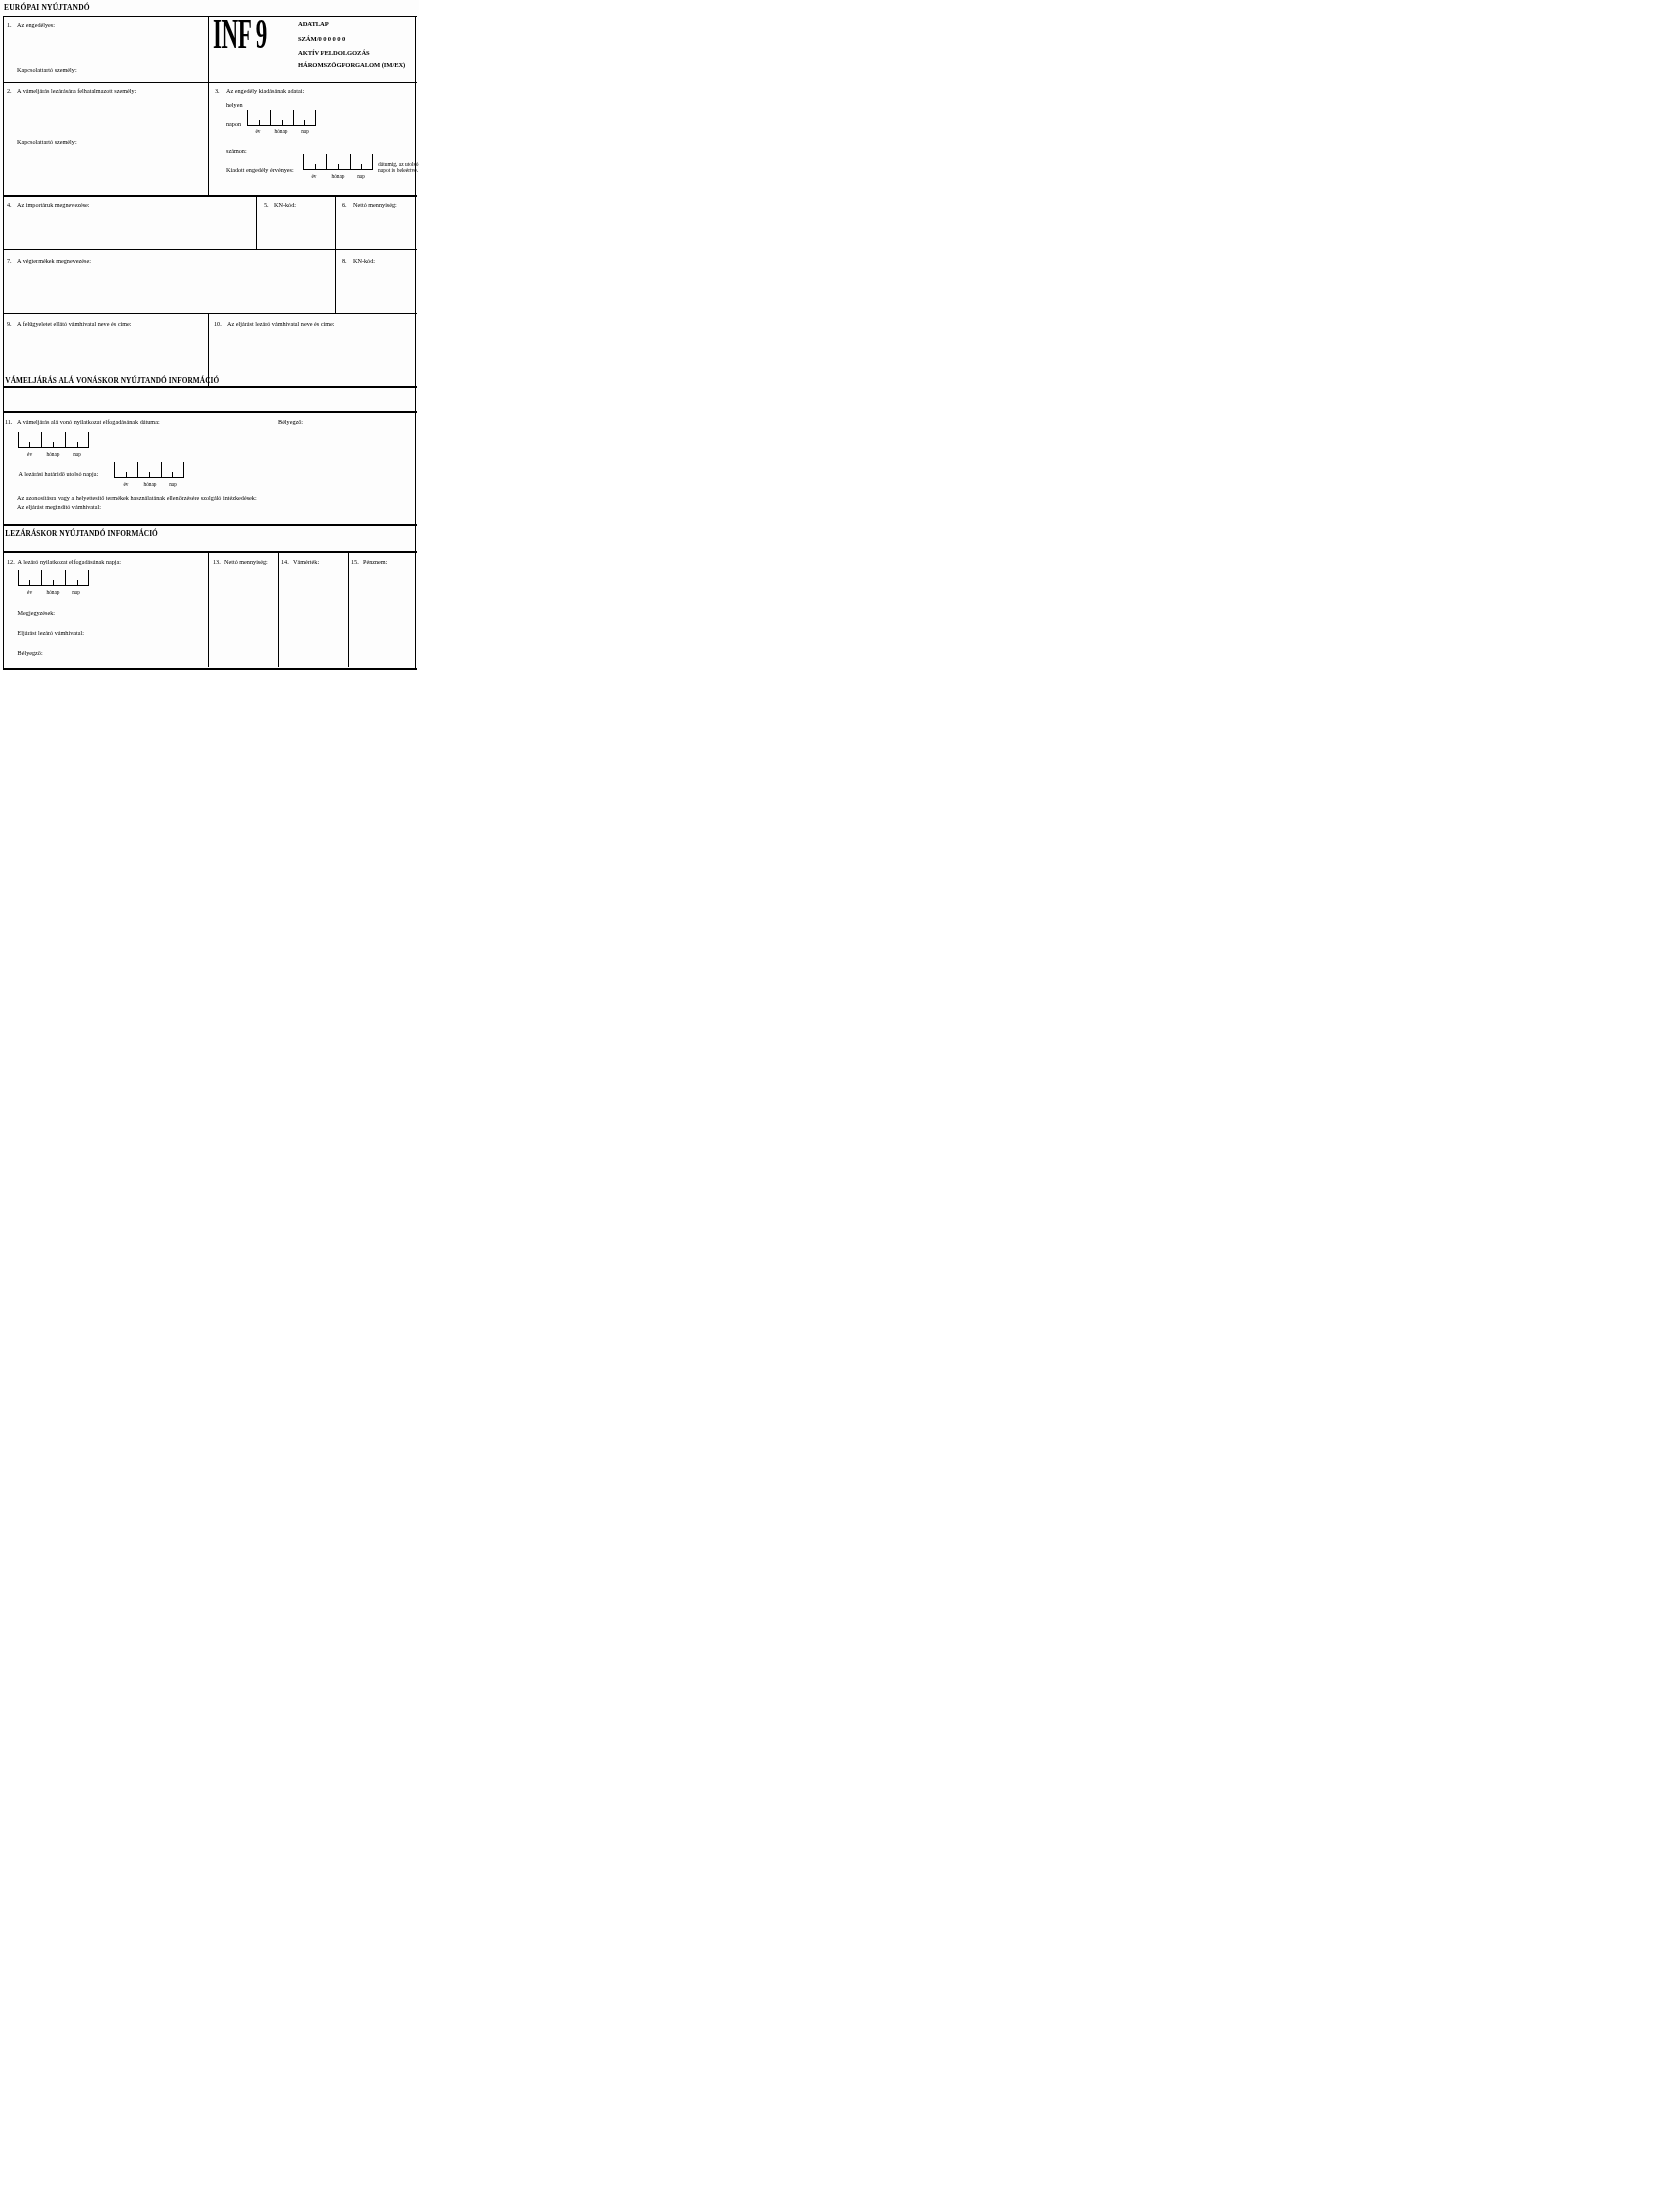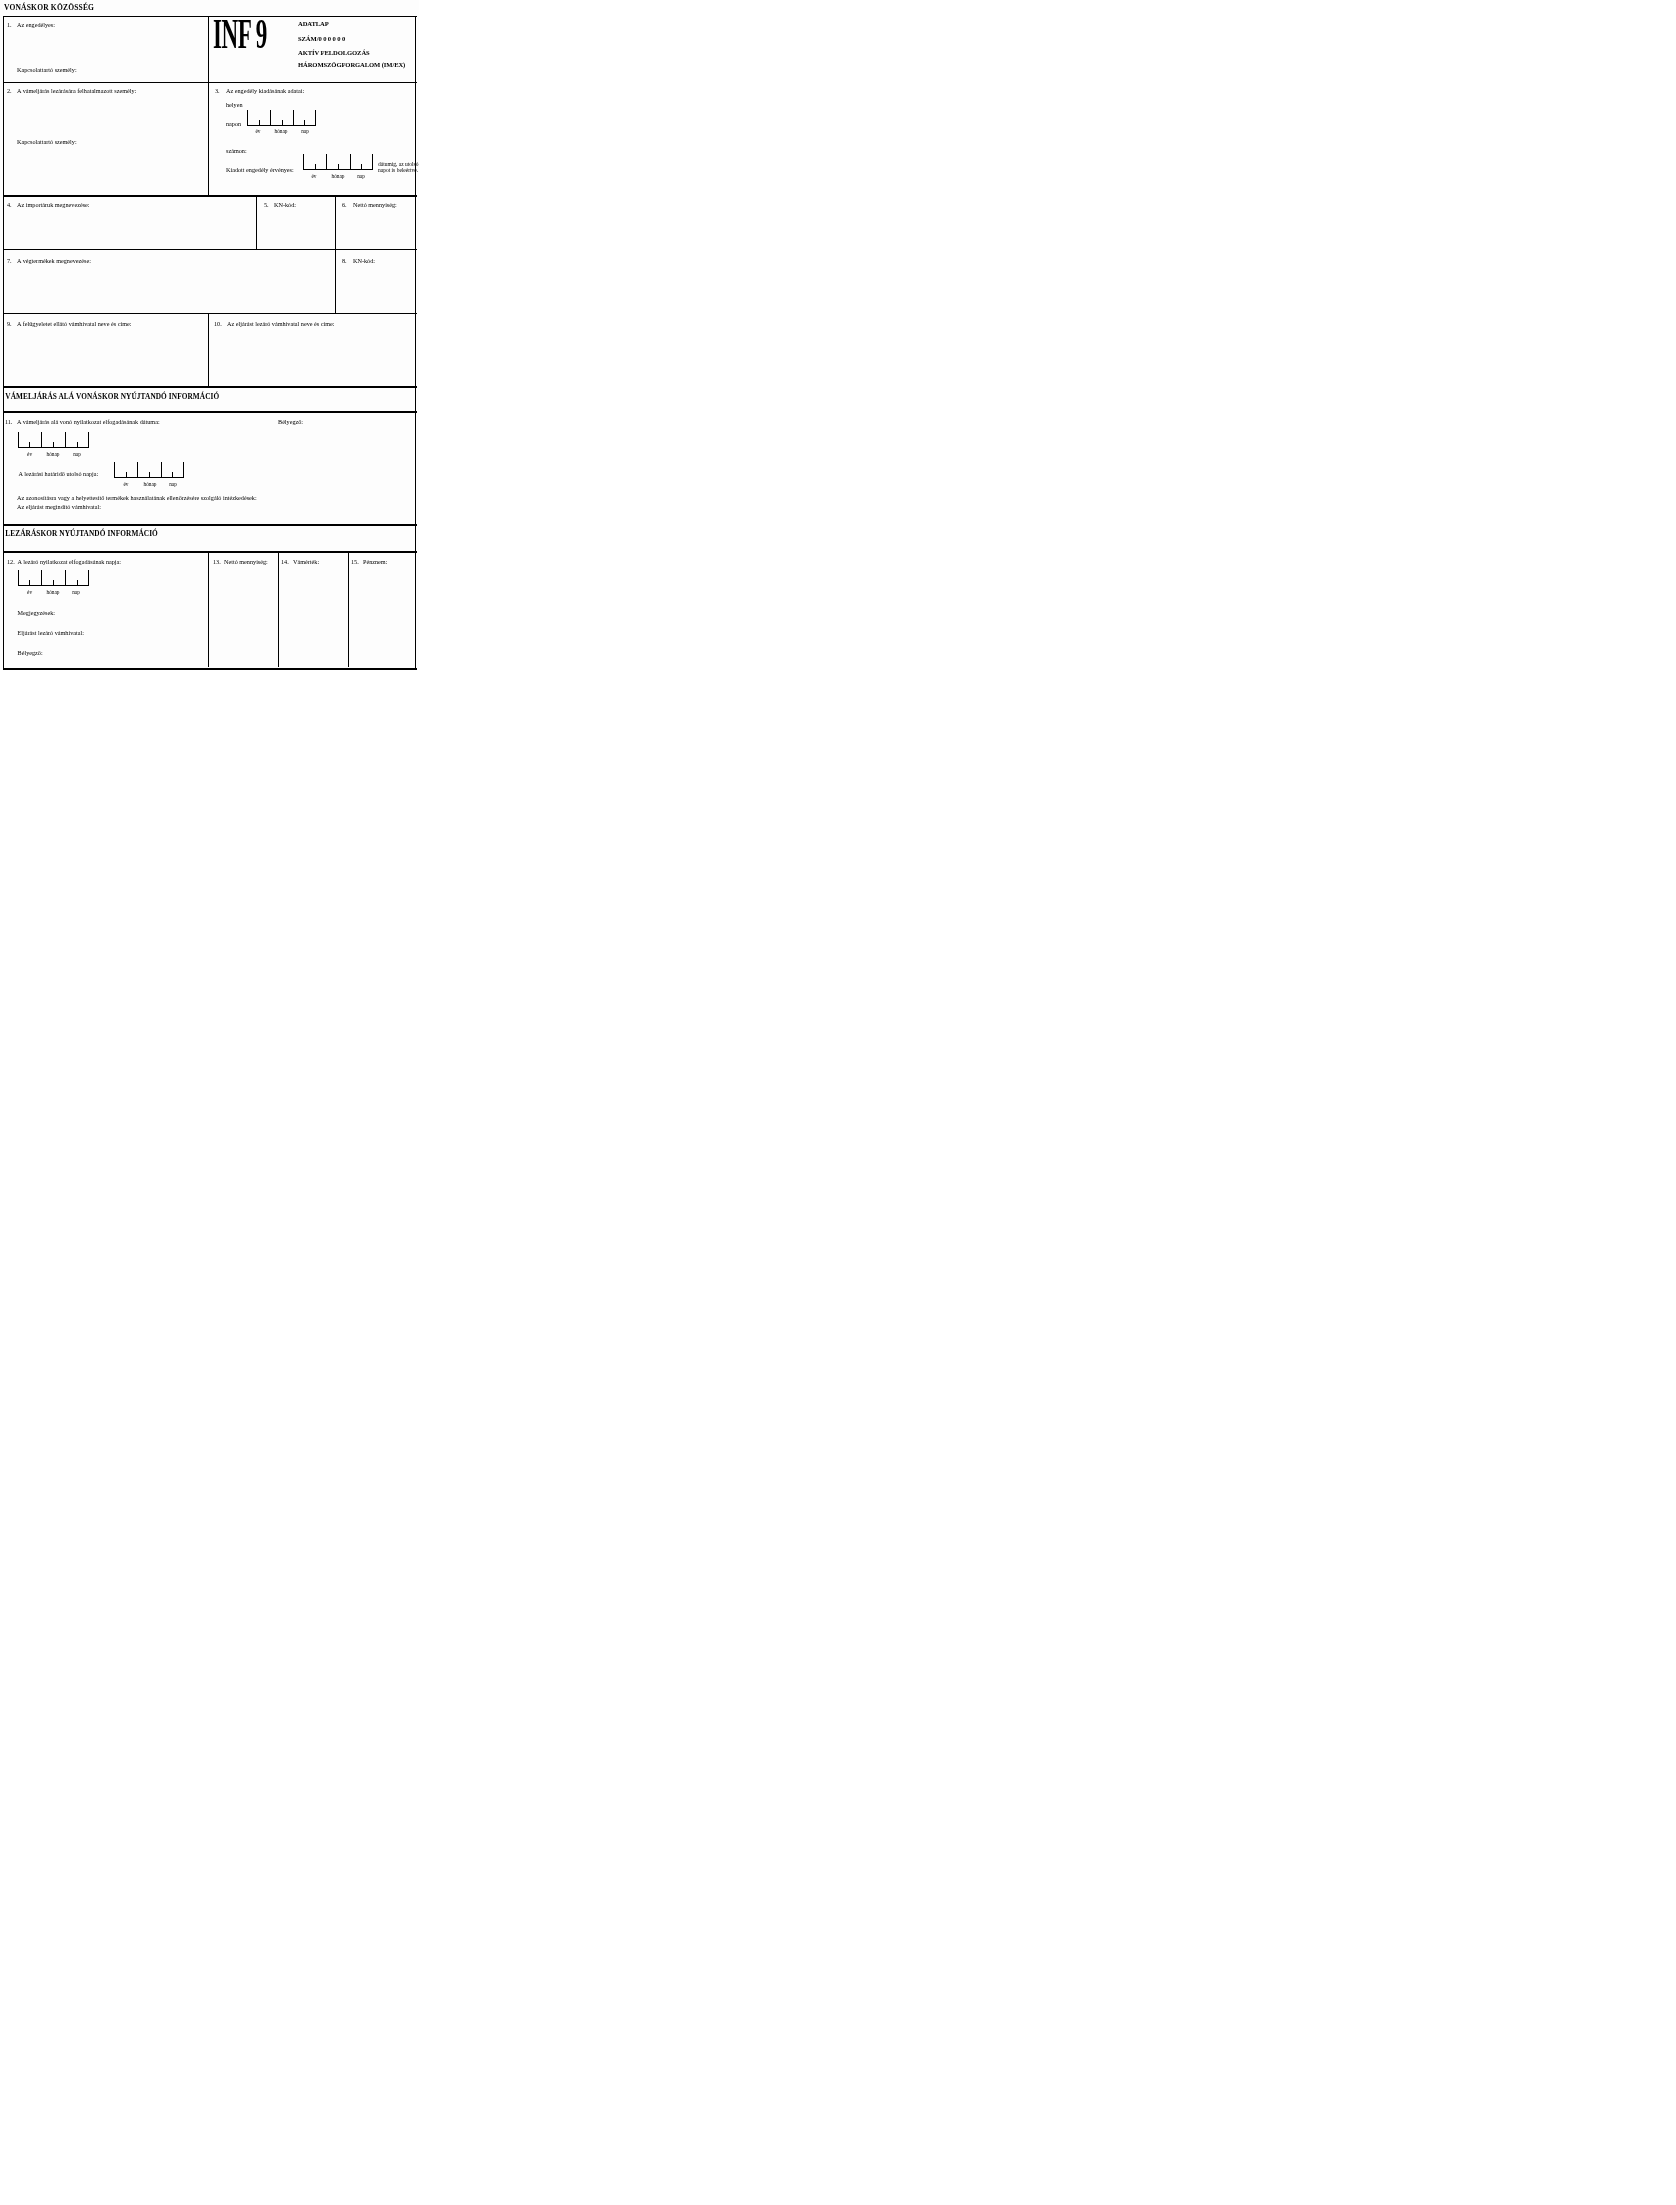--- a/index.html
+++ b/index.html
@@ -37,21 +37,21 @@
   .comb .comb-tall{position:absolute;top:0;bottom:0;width:0.7px;background:#000;}
   .comb .comb-short{position:absolute;bottom:0;height:6.2px;width:0.5px;background:#000;}
   .dlabel{position:absolute;font-size:5.3px;transform:translateX(-50%);white-space:nowrap;}
   .note{position:absolute;font-size:5.5px;line-height:1.18;white-space:nowrap;}
 </style>
 </head>
 <body>
 
 <div id="page">
 
-  <div class="page-title">VONÁSKOR KÖZÖSSÉG</div>
+  <div class="page-title">EURÓPAI NYÚJTANDÓ</div>
 
   <div class="ln" style="left:2.6px;top:16px;width:414px;height:0.9px;"></div>
   <div class="ln" style="left:2.6px;top:668px;width:414px;height:1.8px;"></div>
   <div class="ln" style="left:2.6px;top:16px;width:0.8px;height:654px;"></div>
   <div class="ln" style="left:415px;top:16px;width:0.8px;height:654px;"></div>
 
   <div class="ln hthin" style="left:2.6px;top:82px;width:414px;"></div>
   <div class="ln hthick" style="left:2.6px;top:195px;width:414px;"></div>
   <div class="ln hthin" style="left:2.6px;top:249px;width:414px;"></div>
   <div class="ln hthin" style="left:2.6px;top:313px;width:414px;"></div>
@@ -131,21 +131,21 @@
   <span class="num" style="left:7px;top:257px;">7.</span>
   <span class="lbl" style="left:17px;top:257px;">A végtermékek megnevezése:</span>
   <span class="num" style="left:342px;top:257px;">8.</span>
   <span class="lbl" style="left:353px;top:257px;">KN-kód:</span>
 
   <span class="num" style="left:7px;top:320px;">9.</span>
   <span class="lbl" style="left:17px;top:320px;">A felügyeletet ellátó vámhivatal neve és címe:</span>
   <span class="num" style="left:214px;top:320px;">10.</span>
   <span class="lbl" style="left:227px;top:320px;">Az eljárást lezáró vámhivatal neve és címe:</span>
 
-  <div class="band" style="top:392px;">VÁMELJÁRÁS ALÁ VONÁSKOR NYÚJTANDÓ INFORMÁCIÓ</div>
+  <div class="band" style="top:376px;">VÁMELJÁRÁS ALÁ VONÁSKOR NYÚJTANDÓ INFORMÁCIÓ</div>
 
   <span class="num" style="left:4.9px;top:418px;">11.</span>
   <span class="lbl" style="left:17px;top:418px;">A vámeljárás alá vonó nyilatkozat elfogadásának dátuma:</span>
   <span class="lbl" style="left:278px;top:418px;">Bélyegző:</span>
 
   <div class="comb thick-base" style="left:17.6px;top:432px;width:71px;height:16px;">
       <div class="comb-base" style="height: 1.1px;"></div>
       <div class="comb-tall" style="left: calc(0% + 0px);"></div>
       <div class="comb-tall" style="left: calc(33.333% + 0px);"></div>
       <div class="comb-tall" style="left: calc(66.667% + 0px);"></div>

